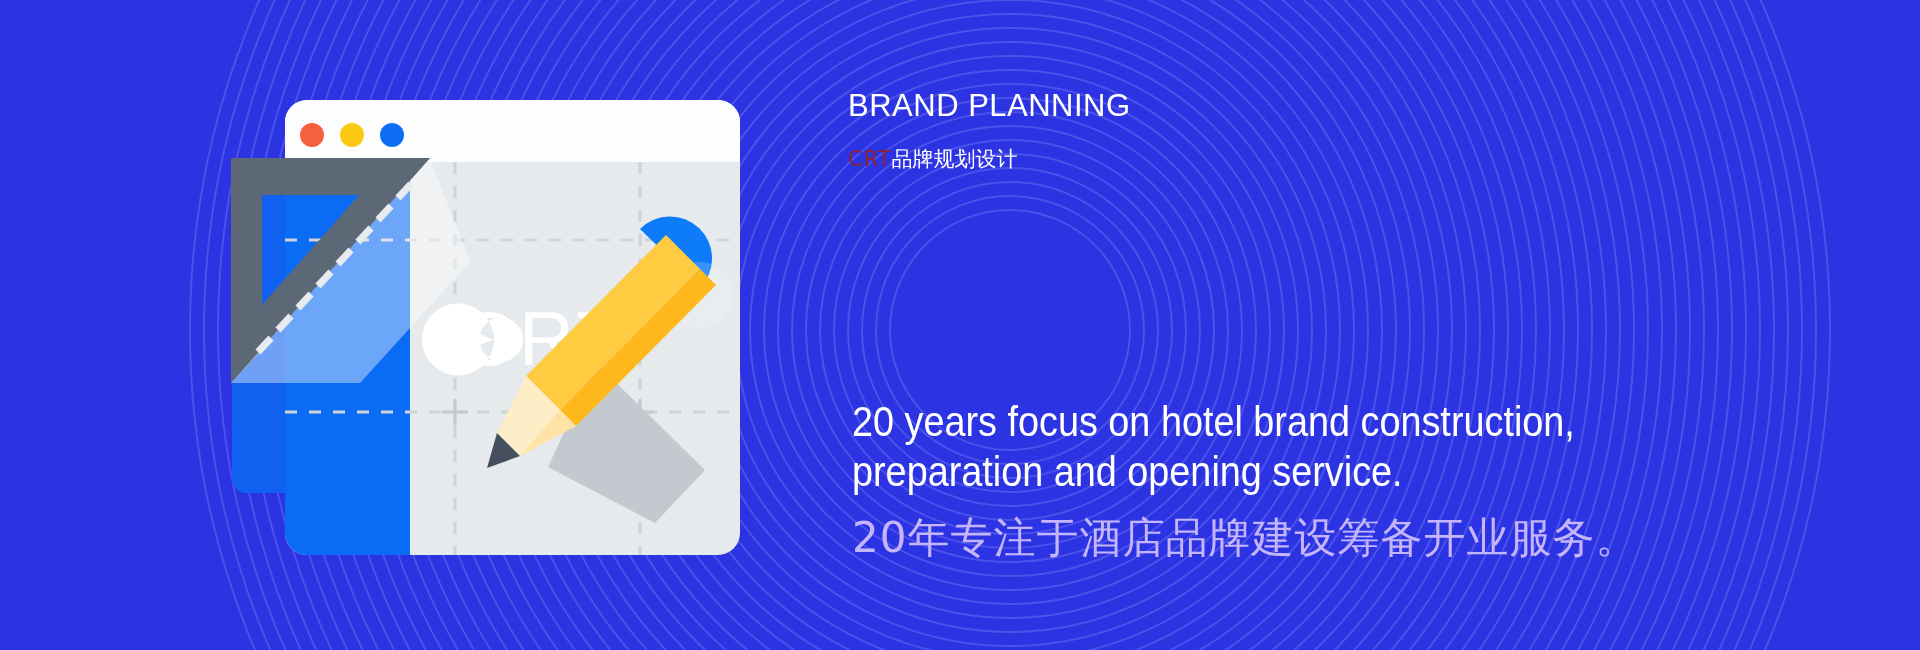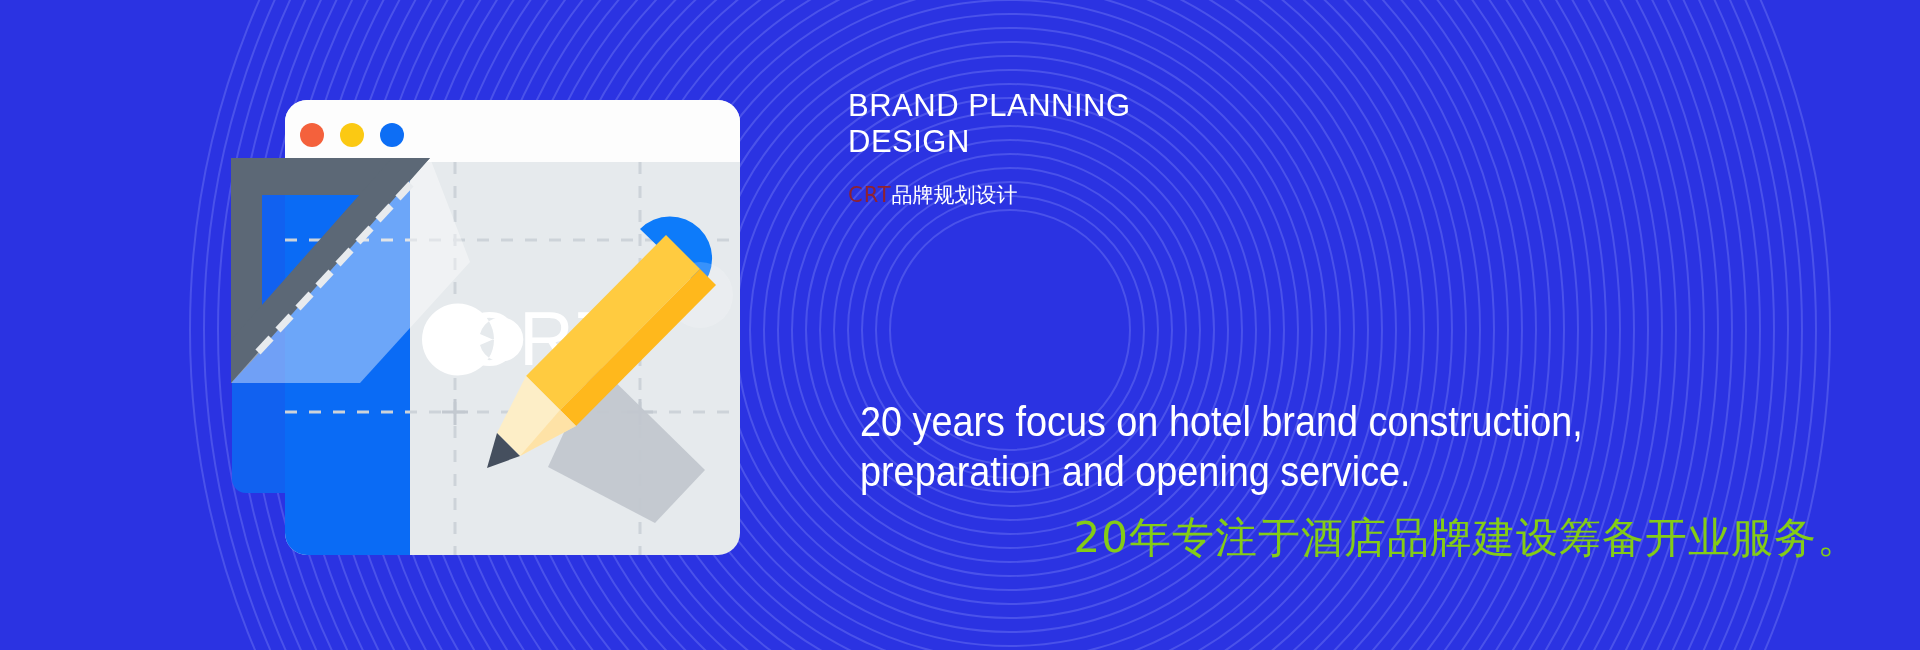--- a/index.html
+++ b/index.html
@@ -33,37 +33,36 @@
     font-family:"Liberation Sans", sans-serif;
   }
   .eyebrow .cn {
     margin-top:22px;
     font-size:21px; line-height:26px; color:#ffffff;
     font-family:"DejaVu Sans", sans-serif;
     white-space:nowrap;
   }
   .eyebrow .cn .crt { color:#8f2230; letter-spacing:1px; }
 
-  .headline { position:absolute; left:12px; top:398px; width:1000px; }
+  .headline { position:absolute; left:4px; top:398px; width:1000px; }
   .headline .l1, .headline .l2 {
     font-size:42px; line-height:48px;
     color:#ffffff; font-weight:400;
     font-family:"Liberation Sans", sans-serif;
     transform:scaleX(0.90); transform-origin:left center;
     white-space:nowrap;
   }
   .headline .l2 { margin-top:2px; }
   .headline .cn {
     margin-top:16px;
     font-size:42px; line-height:52px;
-    color:#84cc16;
+    color:#c4b5fd;
     font-family:"DejaVu Sans", sans-serif;
     white-space:nowrap;
     letter-spacing:1px;
-    text-align:right;
   }
 </style>
 </head>
 <body>
 
 <div id="banner">
 
   <div class="rings">
     <svg width="1920" height="650" viewBox="0 0 1920 650">
       <defs>
@@ -217,21 +216,20 @@
 
         <path d="M497,433 L520,456 L487,468 Z" fill="#454f5e"></path>
       </g>
     </svg>
   </div>
 
   <div class="copy">
 
     <div class="eyebrow">
       <div class="en">BRAND PLANNING</div>
-      <div class="en">DESIGN</div>
       <div class="cn"><span class="crt">CRT</span><span>品牌规划设计</span></div>
     </div>
 
     <div class="headline">
       <div class="l1">20 years focus on hotel brand construction,</div>
       <div class="l2">preparation and opening service.</div>
       <div class="cn">20年专注于酒店品牌建设筹备开业服务。</div>
     </div>
 
   </div>

